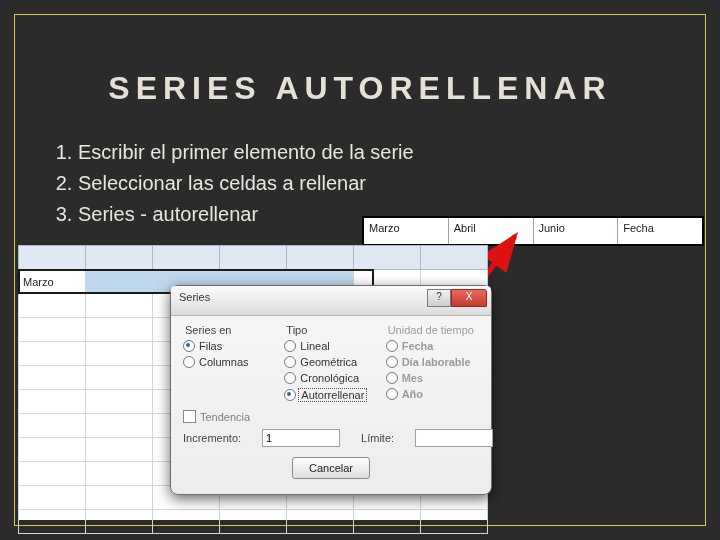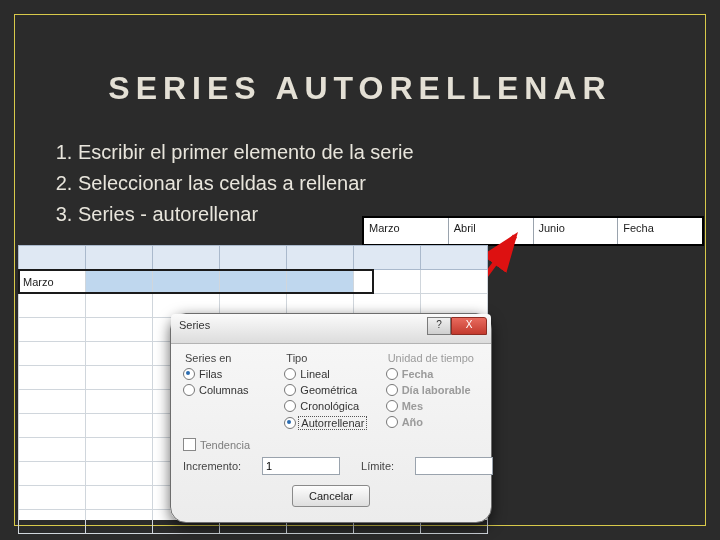--- a/index.html
+++ b/index.html
@@ -78,25 +78,25 @@
   
   .arrow{
     position:absolute;
     left:400px;top:218px;
     width:140px;height:150px;
     pointer-events:none;
   }
   
   .dlg{
     position:absolute;
-    left:170px;top:313px;
+    left:170px;top:285px;
     width:320px;height:208px;
     background:linear-gradient(#f8f8f8,#ececec);
     border:1px solid #6d6d6d;
-    border-radius:16px;
+    border-radius:8px;
     box-shadow:0 4px 14px rgba(0,0,0,.6);
     font-size:11px;color:#222;
   }
   .dlg .titlebar{
     height:24px;
     background:linear-gradient(#fbfbfb,#dcdcdc);
     border-bottom:1px solid #b3b3b3;
     border-radius:4px 4px 0 0;
     position:relative;
     font-size:11px;

